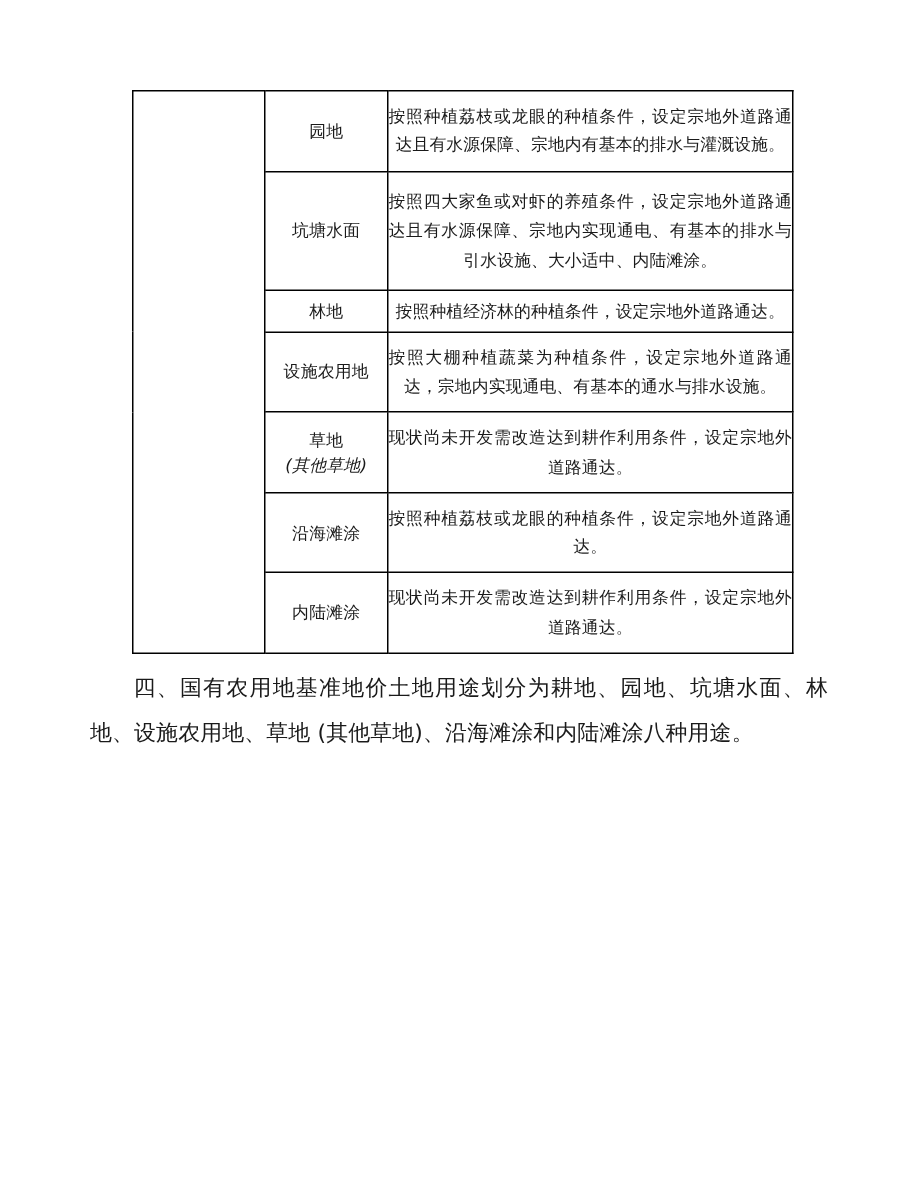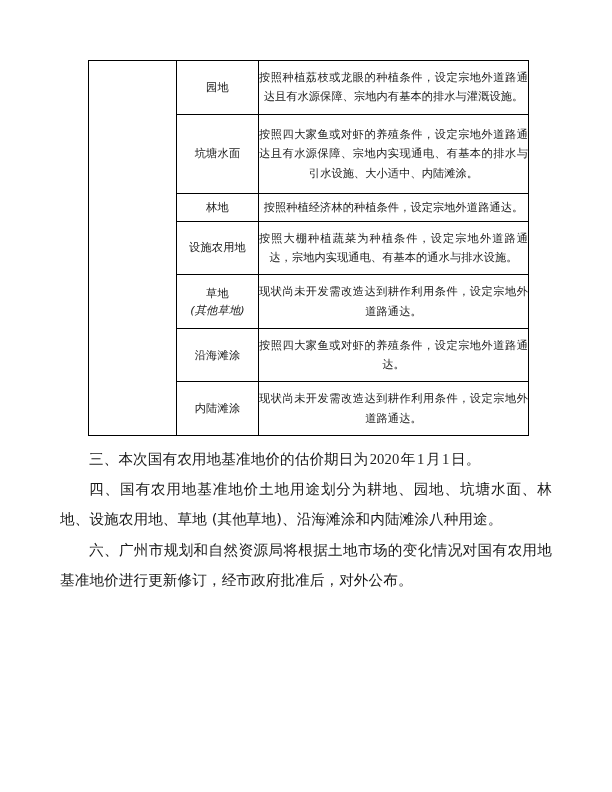--- a/index.html
+++ b/index.html
@@ -137,35 +137,33 @@
         <td class="cell-type">
           <span>草地</span>
           <span class="sub">(其他草地)</span>
         </td>
         <td class="cell-desc">现状尚未开发需改造达到耕作利用条件，设定宗地外道路通达。</td>
       </tr>
       <tr>
         <td class="cell-type">
           <span>沿海滩涂</span>
         </td>
-        <td class="cell-desc">按照四大家鱼或对虾的养殖条件，设定宗地外道路通达。</td>
+        <td class="cell-desc">按照种植荔枝或龙眼的种植条件，设定宗地外道路通达。</td>
       </tr>
       <tr>
         <td class="cell-type">
           <span>内陆滩涂</span>
         </td>
         <td class="cell-desc">现状尚未开发需改造达到耕作利用条件，设定宗地外道路通达。</td>
       </tr>
     </tbody>
   </table>
 
   <div class="body-text">
 
-    <p class="para"><span>三、本次国有农用地基准地价的估价期日为</span><span class="num">2020</span><span>年</span><span class="num">1</span><span>月</span><span class="num">1</span><span>日。</span></p>
 
     <p class="para">四、国有农用地基准地价土地用途划分为耕地、园地、坑塘水面、林地、设施农用地、草地 (其他草地)、沿海滩涂和内陆滩涂八种用途。</p>
 
 
-    <p class="para">六、广州市规划和自然资源局将根据土地市场的变化情况对国有农用地基准地价进行更新修订，经市政府批准后，对外公布。</p>
 
   </div>
 
 </div>
 
 </body></html>

